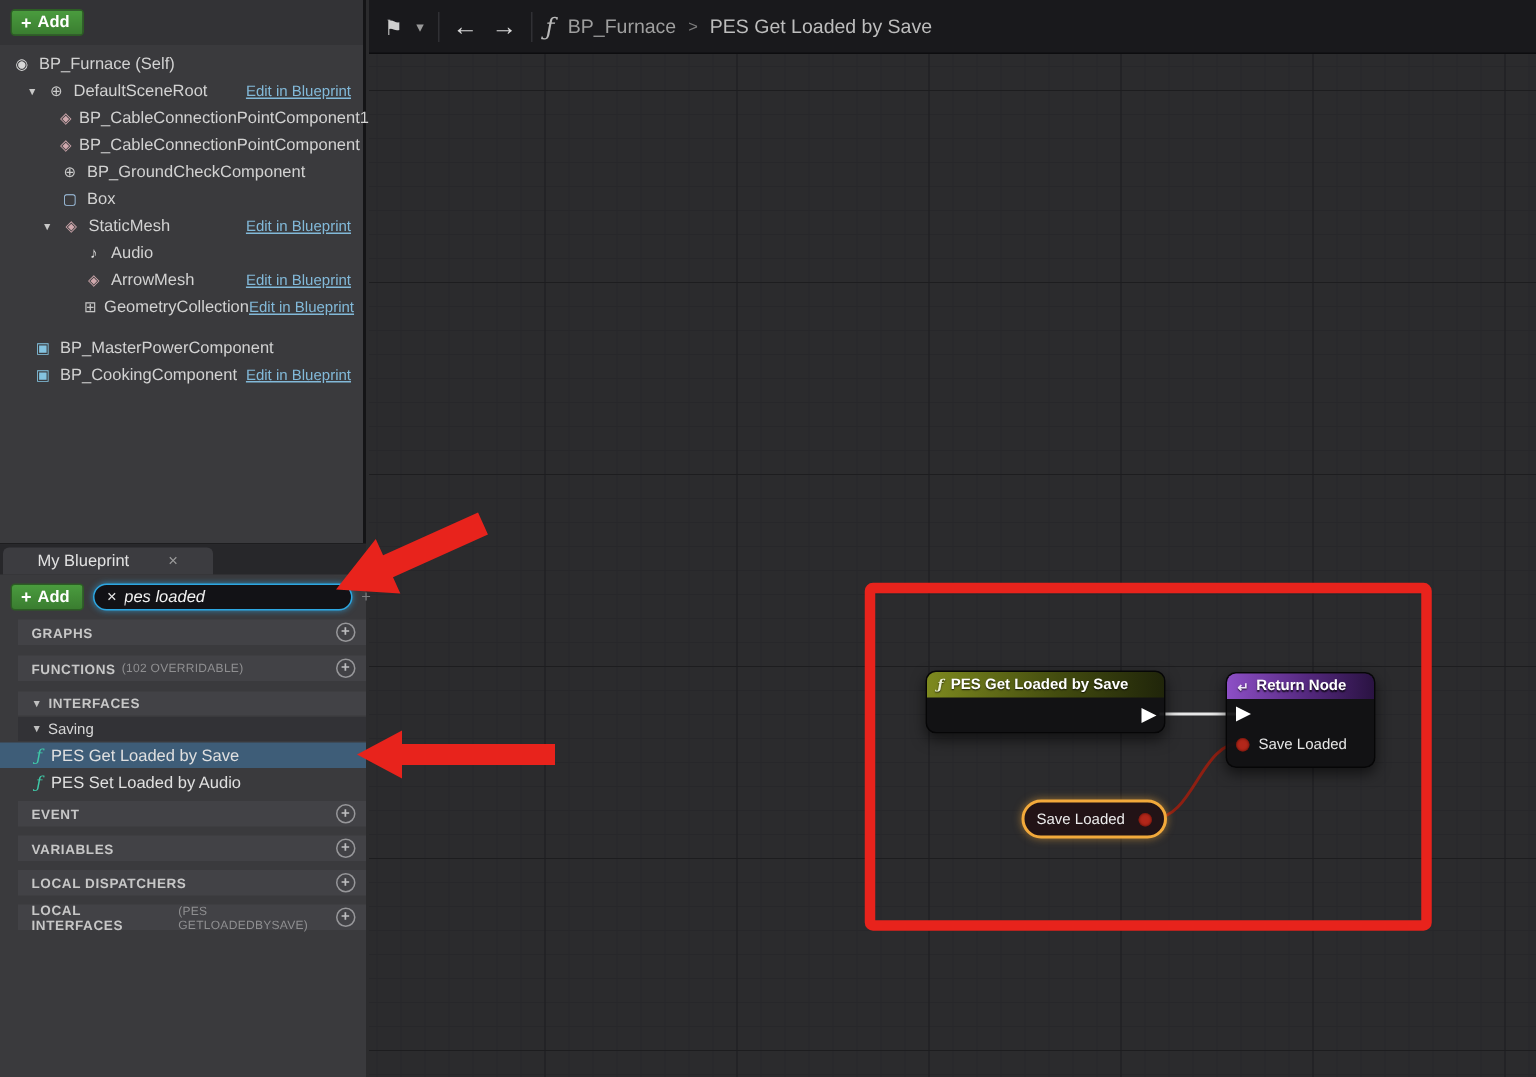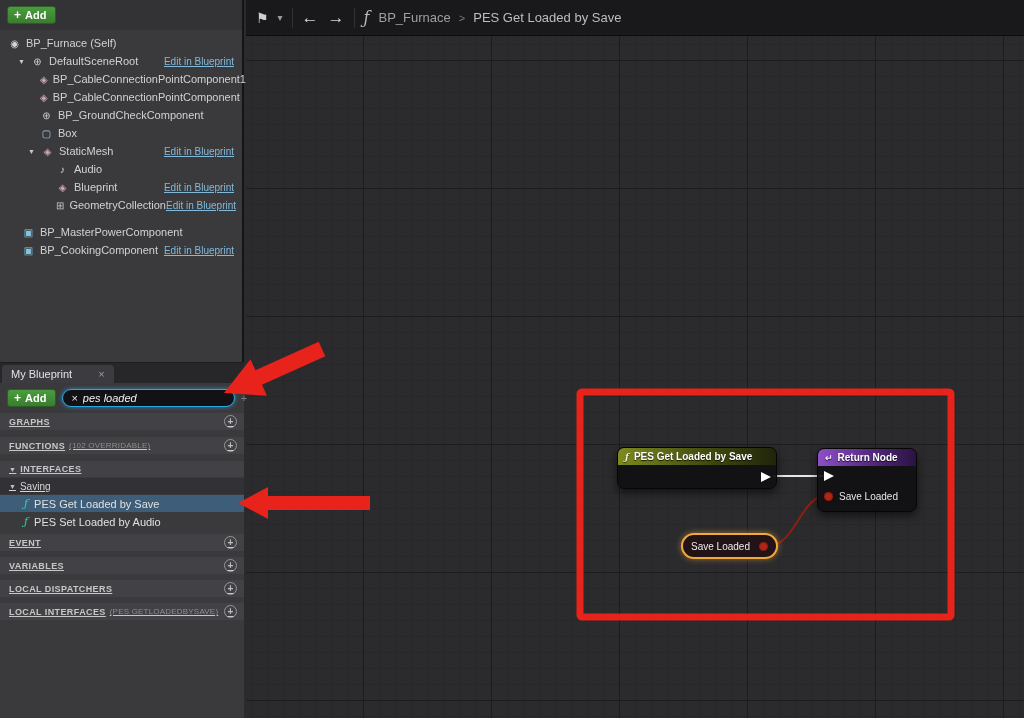--- a/index.html
+++ b/index.html
@@ -41,34 +41,34 @@
   .edit-link { margin-left:auto; font-size:10px; color:#82b9d9;
     text-decoration:underline; cursor:pointer; }
 
   
   .mbp { position:absolute; top:362px; left:0; width:244px; bottom:0;
     background:#3a3a3d; border-top:1px solid #1d1d1f; }
   .mbp-tabbar { position:absolute; top:0; left:0; right:0; height:20px;
     background:#27272a; display:flex; align-items:flex-end; }
   .mbp-tab { display:flex; align-items:center; gap:26px; height:18px;
     background:#3c3c40; border-radius:4px 4px 0 0; margin-left:2px;
-    padding:0 9px; font-size:11px; color:#e2e2e2; cursor:pointer; }
+    padding:0 23px; font-size:11px; color:#e2e2e2; cursor:pointer; }
   .tab-close { color:#9b9b9b; font-size:11px; cursor:pointer; }
 
   .mbp-toolbar { position:absolute; top:22px; left:0; right:0; height:26px;
     display:flex; align-items:center; gap:6px; padding:0 7px; }
   .search-box.focused { background:#121216; border:1px solid #2da7e2;
     box-shadow:0 0 4px rgba(45,167,226,.7); border-radius:9px; height:18px; }
   .search-box.focused input { color:#f2f2f2;font-style:italic; }
   .clear-icon { color:#e8e8e8; font-size:11px; cursor:pointer; flex:0 0 auto; }
   .search-extra { color:#7e7e80; font-size:11px; cursor:pointer; }
 
-  .sec { position:absolute; left:0; right:0; height:17px; background:#424246;
+  .sec { position:absolute; left:12px; right:0; height:17px; background:#424246;
     display:flex; align-items:center; padding:0 7px 0 9px; color:#c7c7c7;
-    font-size:9px; font-weight:bold; letter-spacing:.4px; cursor:pointer;text-decoration:underline; }
+    font-size:9px; font-weight:bold; letter-spacing:.4px; cursor:pointer; }
   .sec .suffix { font-weight:normal; color:#8f8f91; font-size:8px; margin-left:4px; letter-spacing:.2px;}
   .plus-circle { margin-left:auto; width:13px; height:13px; border:1px solid #97979a;
     border-radius:50%; color:#bdbdbf; font-size:10px; line-height:11px;
     text-align:center; cursor:pointer; flex:0 0 auto; }
   .sec-tri { font-size:7px; color:#c0c0c0; margin-right:4px; }
 
   .sec-graphs{top:50px} .sec-functions{top:74px} .sec-interfaces{top:98px;height:16px}
   .cat-saving{top:115px; height:16px; background:#323236; font-size:10px;
     font-weight:normal; letter-spacing:0; color:#d6d6d6;}
   .sec-macros{top:171px} .sec-variables{top:194px}
@@ -190,21 +190,21 @@
         <span class="t-icon ic-mesh">◈</span>
         <span>StaticMesh</span>
         <span class="edit-link">Edit in Blueprint</span>
       </div>
       <div class="tree-row ind-3">
         <span class="t-icon ic-audio">♪</span>
         <span>Audio</span>
       </div>
       <div class="tree-row ind-3">
         <span class="t-icon ic-mesh">◈</span>
-        <span>Blueprint</span>
+        <span>ArrowMesh</span>
         <span class="edit-link">Edit in Blueprint</span>
       </div>
       <div class="tree-row ind-3">
         <span class="t-icon ic-geom">⊞</span>
         <span>GeometryCollection</span>
         <span class="edit-link">Edit in Blueprint</span>
       </div>
       <div class="tree-row ind-c gap-top">
         <span class="t-icon ic-comp">▣</span>
         <span>BP_MasterPowerComponent</span>

